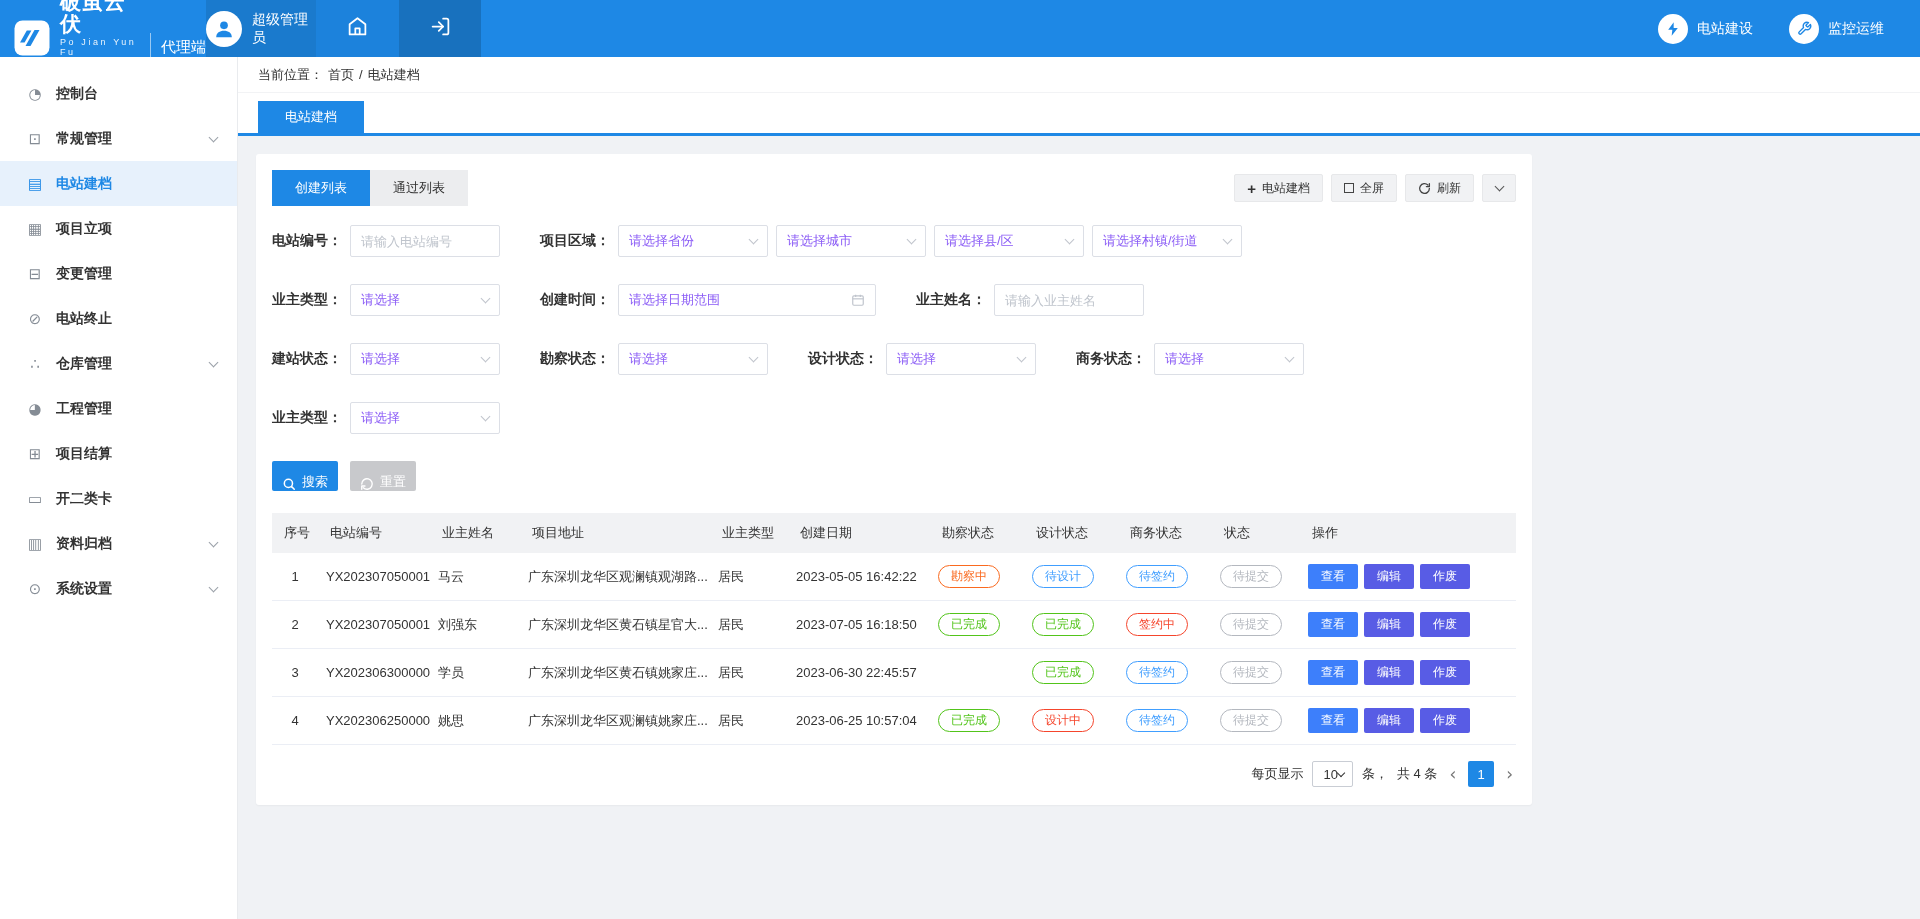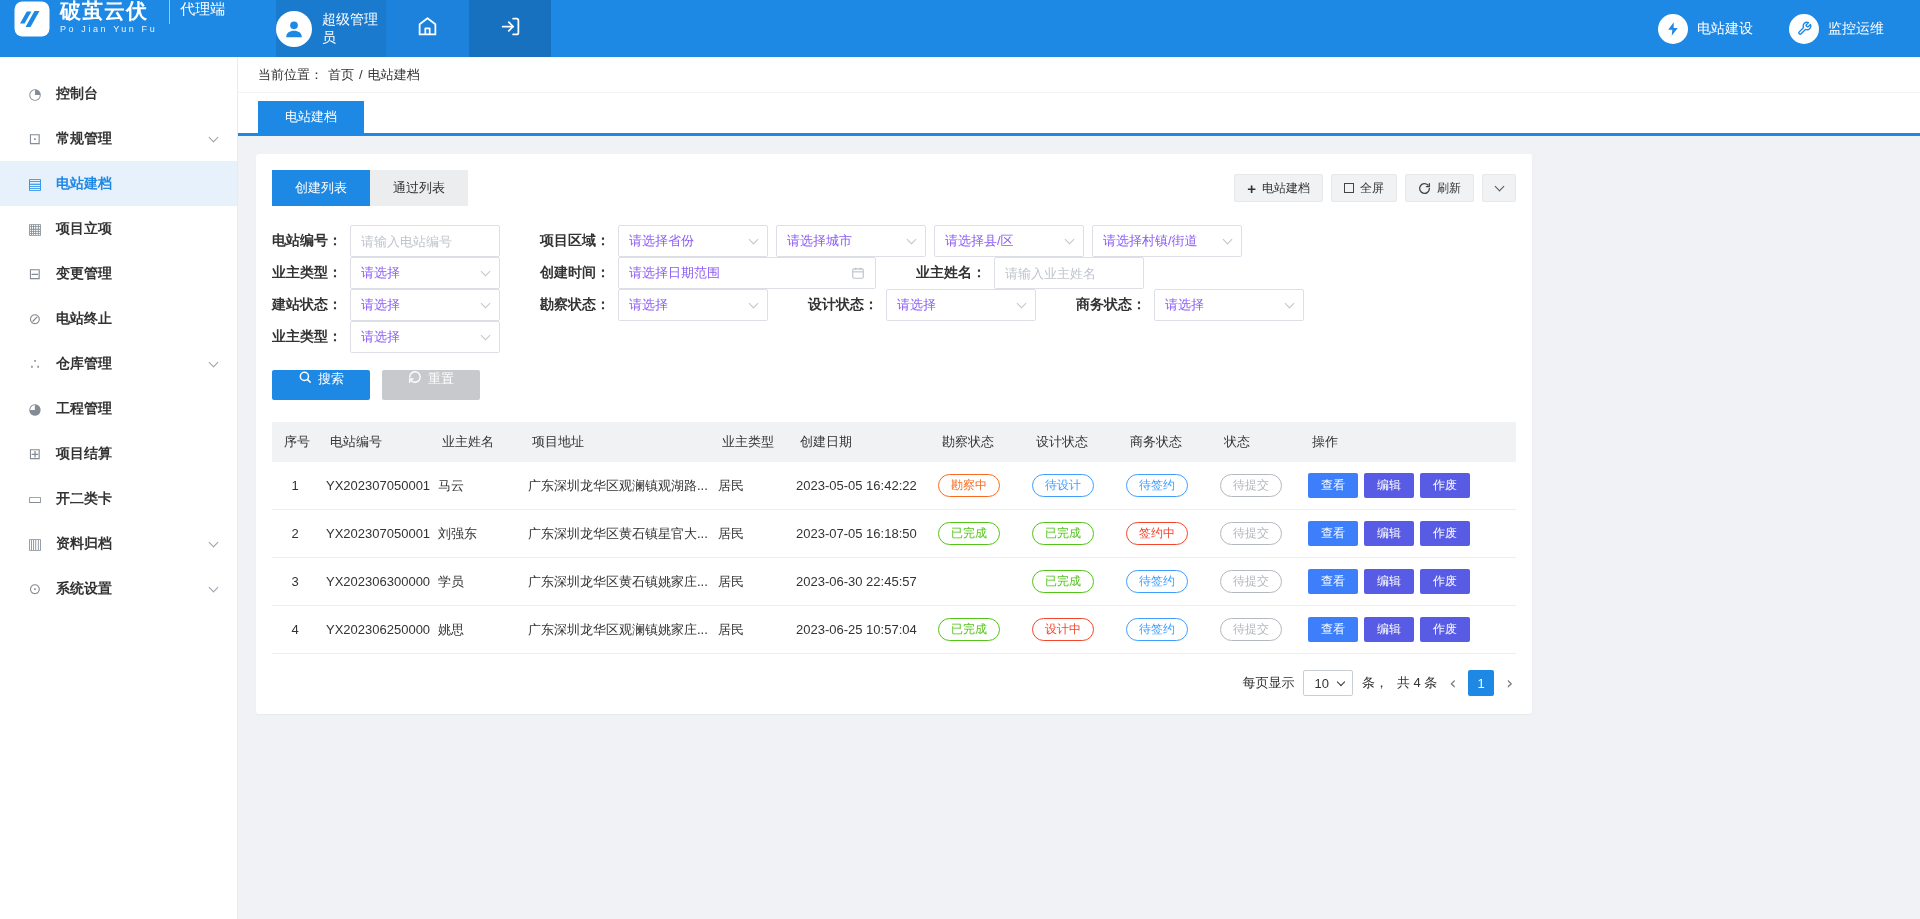--- a/index.html
+++ b/index.html
@@ -1,21 +1,21 @@
 <!DOCTYPE html>
 <html style="--primary: #1E88E5; --page-bg: #F0F2F5; --view-btn: #3D7FFB; --edit-btn: #585CE5; --reset-btn: #C8C9CC;"><head>
 <meta charset="utf-8">
 <style>
   *{margin:0;padding:0;box-sizing:border-box}
   html,body{width:1920px;height:919px;overflow:hidden;background:var(--page-bg,#F0F2F5);
     font-family:"Liberation Sans","DejaVu Sans",sans-serif;color:#333}
   
   .header{position:fixed;top:0;left:0;width:1920px;height:57px;background:var(--primary,#1E88E5);
     display:flex;align-items:stretch;z-index:20}
-  .brand{width:276px;display:flex;align-items:flex-start;padding-left:13px;flex:none}
+  .brand{width:206px;display:flex;align-items:flex-end;padding-left:13px;flex:none}
   .brand-logo{flex:none;display:flex;align-items:center}
   .brand-text{margin-left:9px;display:flex;flex-direction:column;justify-content:center}
   .brand-cn{color:#fff;font-size:21px;font-weight:bold;letter-spacing:1px;line-height:1.05}
   .brand-en{color:rgba(255,255,255,.9);font-size:9px;letter-spacing:2.6px;margin-top:2px}
   .brand-divider{width:1px;height:24px;background:rgba(255,255,255,.55);margin:0 10px 0 12px}
   .portal{color:#fff;font-size:15px;white-space:nowrap}
   .hseg{display:flex;align-items:center;justify-content:center;gap:10px;cursor:pointer;flex:none}
   .seg-user{width:110px;background:rgba(0,0,0,.10)}
   .seg-home{width:83px;background:rgba(0,0,0,.04)}
   .seg-logout{width:82px;background:rgba(0,0,0,.17)}
@@ -47,48 +47,48 @@
   .ltab{padding:9px 23px;font-size:13px;background:#ECEDEF;color:#333;cursor:pointer}
   .ltab.active{background:var(--primary,#1E88E5);color:#fff}
   .actions{margin-left:auto;display:flex;gap:8px}
   .act{display:flex;align-items:center;gap:6px;height:28px;padding:0 12px;background:#F1F2F4;border:1px solid #E7E8EA;border-radius:2px;font-size:12px;color:#333;cursor:pointer;font-family:inherit}
   .act-sq{width:34px;justify-content:center;padding:0}
   .plus-glyph{font-size:15px;font-weight:bold;line-height:1;color:#333}
   .fs-icon{width:10px;height:10px;border:1.6px solid #444;display:inline-block}
   .chev-dark{width:7px;height:7px;border-right:1.7px solid #555;border-bottom:1.7px solid #555;transform:rotate(45deg);margin-top:-3px}
   
   .filters{margin-top:19px}
-  .filter-row{display:flex;align-items:flex-start;margin-bottom:0}
+  .filter-row{display:flex;align-items:flex-start;margin-bottom:27px}
   .filter-field{display:flex;align-items:center;margin-right:40px}
   .f-label{font-size:14px;font-weight:600;color:#333;min-width:70px;text-align:right;margin-right:8px;white-space:nowrap}
   .f-ctrls{display:flex;gap:8px}
   .f-input{width:150px;height:32px;border:1px solid #DCDFE6;border-radius:2px;padding:0 10px;font-size:13px;color:#333;outline:none;font-family:inherit}
   .f-input::placeholder{color:#BFC4CC}
   .f-select{width:150px;height:32px;border:1px solid #DCDFE6;border-radius:2px;background:#fff;display:flex;align-items:center;justify-content:space-between;gap:6px;padding:0 10px;cursor:pointer}
   .f-select .ph{font-size:13px;color:#8b5cf6;white-space:nowrap;overflow:hidden}
   .chev-light{width:7px;height:7px;border-right:1.6px solid #C0C4CC;border-bottom:1.6px solid #C0C4CC;transform:rotate(45deg);margin-top:-3px;flex:none}
   .f-date{width:258px}
   .cal{display:flex;align-items:center;flex:none}
   
   .btn-row{display:flex;gap:12px;margin-top:17px}
-  .btn{display:flex;align-items:flex-start;gap:6px;height:30px;padding:0 26px;border:none;border-radius:2px;color:#fff;font-size:13px;cursor:pointer;font-family:Liberation Mono, monospace}
+  .btn{display:flex;align-items:flex-end;gap:6px;height:30px;padding:0 10px;border:none;border-radius:2px;color:#fff;font-size:13px;cursor:pointer;font-family:Liberation Mono, monospace}
   .btn-search{background:var(--primary,#1E88E5)}
   .btn-reset{background:var(--reset-btn,#C8C9CC)}
   
   .tbl{width:100%;border-collapse:collapse;margin-top:22px;table-layout:fixed}
   .tbl th{background:#F1F2F4;font-weight:400;color:#333;font-size:13px;text-align:left;padding:11px 12px;white-space:nowrap}
   .tbl td{font-size:13px;color:#333;padding:11px 8px;border-bottom:1px solid #EBEEF5;white-space:nowrap;overflow:hidden}
   .tbl th:first-child,.tbl td:first-child{text-align:center}
   .badge{display:inline-block;border:1px solid;border-radius:999px;padding:2px 12px;font-size:12px;line-height:17px;background:#fff}
   .row-btn{border:none;color:#fff;font-size:12px;padding:4px 13px;border-radius:2px;cursor:pointer;margin-right:6px;font-family:inherit}
   .btn-view{background:var(--view-btn,#3D7FFB)}
   .btn-edit,.btn-void{background:var(--edit-btn,#585CE5)}
   
   .pagination{display:flex;justify-content:flex-end;align-items:center;gap:9px;margin-top:16px;font-size:13px;color:#333}
-  .pp-select{display:flex;align-items:center;gap:9px;border:1px solid #C9CDD4;border-radius:2px;height:26px;padding:0 8px 0 10px;cursor:pointer;background:#fff}
+  .pp-select{display:flex;align-items:center;border:1px solid #C9CDD4;border-radius:2px;height:26px;padding:0 8px 0 10px;cursor:pointer;background:#fff}
   .pp-caret{width:6px;height:6px;border-right:1.6px solid #333;border-bottom:1.6px solid #333;transform:rotate(45deg);margin-top:-2px}
   .pg-chev{color:#777;font-size:17px;line-height:1;cursor:pointer;padding:0 3px;font-family:"DejaVu Sans",sans-serif}
   .pg-cur{width:26px;height:26px;background:var(--primary,#1E88E5);color:#fff;display:flex;align-items:center;justify-content:center;border-radius:2px;font-size:13px;cursor:pointer}
 </style>
 </head>
 <body>
 
 <div class="header">
   <div class="brand">
     <span class="brand-logo">

